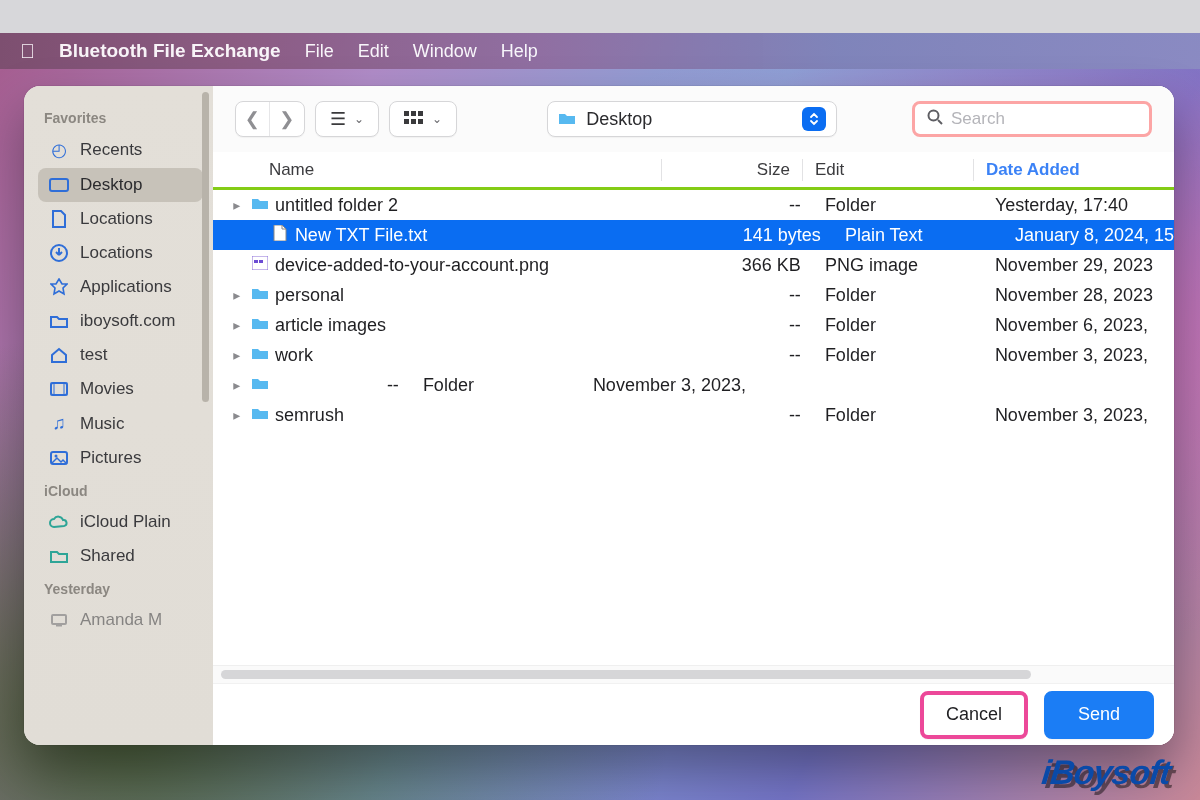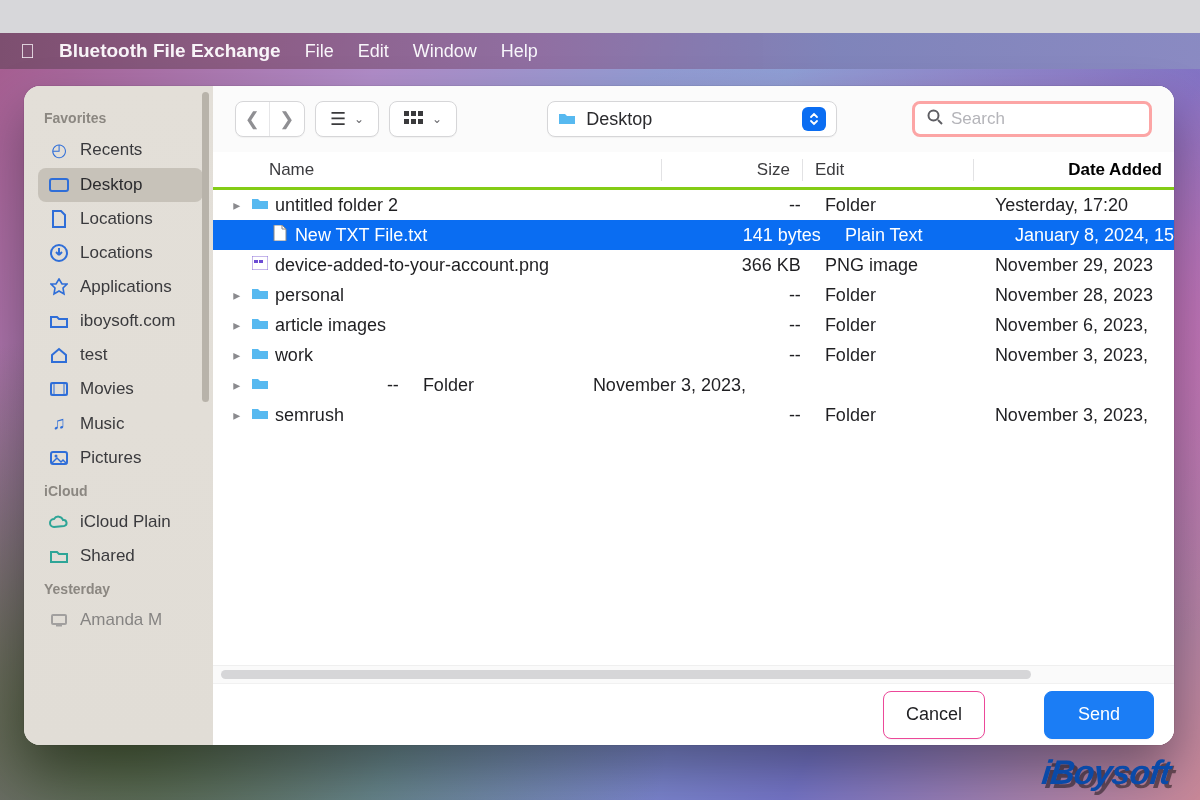--- a/index.html
+++ b/index.html
@@ -125,21 +125,21 @@
   
   .cols{
     display:flex; height:38px; align-items:center; border-bottom:3px solid #84cc16;
     font-size:17px; color:#3b3b3e; background:#ffffff;
   }
   .cols .c{ padding:0 12px; }
   .cols .divider{ height:22px; border-left:1px solid #e2e2e4;}
   .c-name{ width:448px; padding-left:56px !important;}
   .c-size{ width:140px; text-align:right; }
   .c-kind{ width:170px; }
-  .c-date{ flex:1; font-weight:700; color:#000000;text-align:right; }
+  .c-date{ flex:1; font-weight:700; color:#3b82f6; }
 
   
   .rows{ flex:1; overflow:hidden; position:relative; background:#fff;}
   .row{
     display:flex; align-items:center; height:30px; font-size:18px; color:#1f1f22;
   }
   .row .chev{ width:24px; text-align:center; color:#8a8a8e; font-size:14px;}
   .row .ficon{ width:22px; text-align:center; font-size:16px; }
   .row .ficon.folder{ color:#2aa4e8; }
   .row .ficon.txt{ color:#555; }
@@ -164,27 +164,26 @@
   }
 
   
   .footer{
     height:62px; display:flex; align-items:center; justify-content:flex-end;
     gap:16px; padding:0 20px; border-top:1px solid #f1f1f1; background:#fff;
   }
   .btn{
     height:48px; border-radius:8px; padding:0 22px; font-size:18px;
     display:flex; align-items:center; justify-content:center;
-    border:1px solid #ec4899; background:#fff; color:#1f1f22;
+    border:4px solid #ec4899; background:#fff; color:#1f1f22;
     box-shadow:0 1px 1px rgba(0,0,0,0.04);
   }
   .btn.primary{
     background:#1b7df5; border-color:#1b7df5; color:#fff; font-weight:500;
     min-width:110px;
-    margin-left:43px;
   }
 </style>
 </head>
 <body>
 
 <div class="topgray"></div>
 
 <div class="menubar">
   <span class="apple"></span>
   <span class="appname">Bluetooth File Exchange</span>
@@ -373,21 +372,21 @@
     <div class="rows" id="rows">
         <div class="row">
           <span class="pad"></span>
           <span class="chev">▸</span>
           <span class="ficon folder"><svg width="18" height="14" viewBox="0 0 18 14">
               <path d="M1 3h6l2 2h8v8H1z" fill="#57b9f0"></path>
             </svg></span>
           <span class="name">untitled folder 2</span>
           <span class="size">--</span>
           <span class="kind">Folder</span>
-          <span class="date">Yesterday, 17:20</span>
+          <span class="date">Yesterday, 17:40</span>
         </div>
         <div class="row selected nochev">
           <span class="pad"></span>
           <span class="chev">▸</span>
           <span class="ficon txt"><svg width="14" height="16" viewBox="0 0 14 16">
               <path d="M1 0h8l4 4v12H1z" fill="#ffffff" stroke="#888"></path>
               <path d="M9 0v4h4" fill="none" stroke="#888"></path>
             </svg></span>
           <span class="name">New TXT File.txt</span>
           <span class="size">141 bytes</span>

